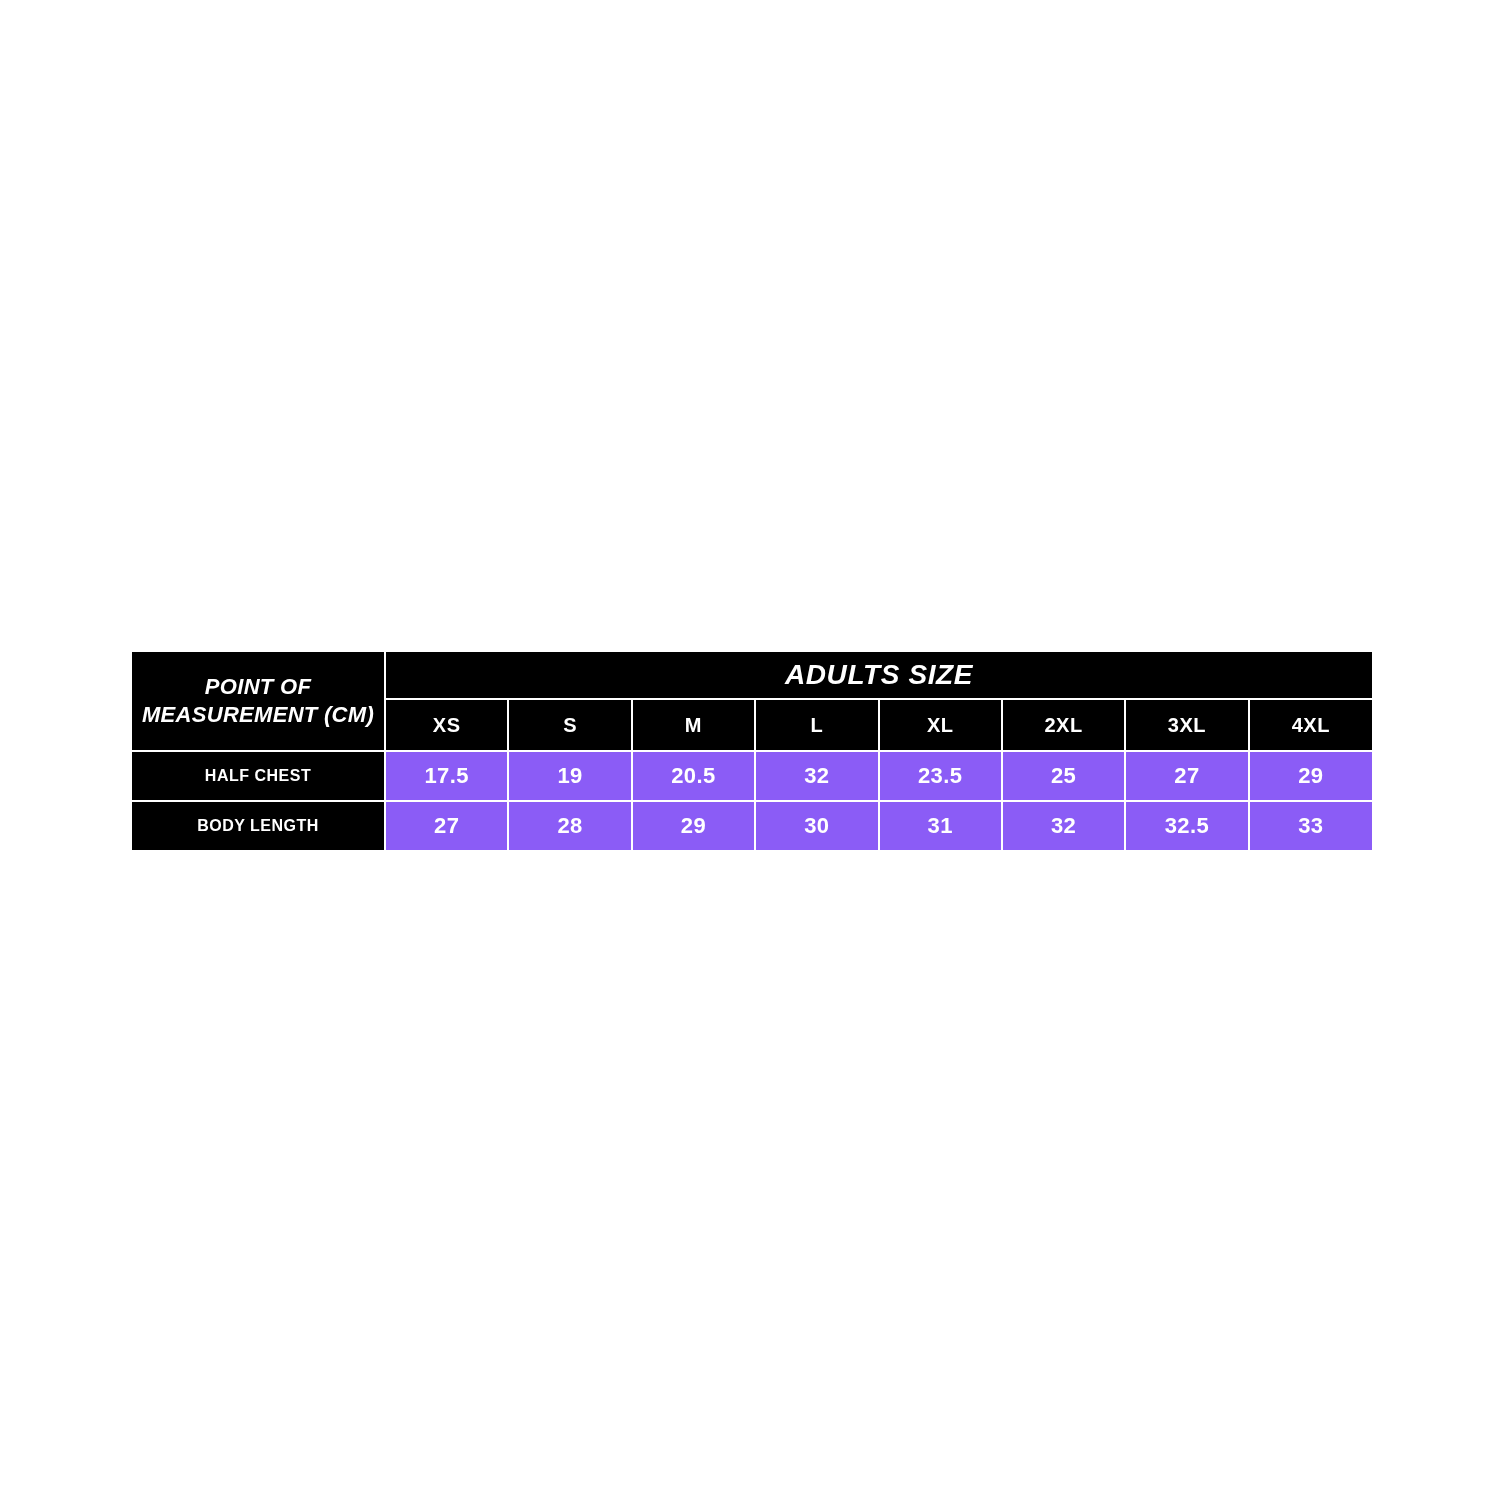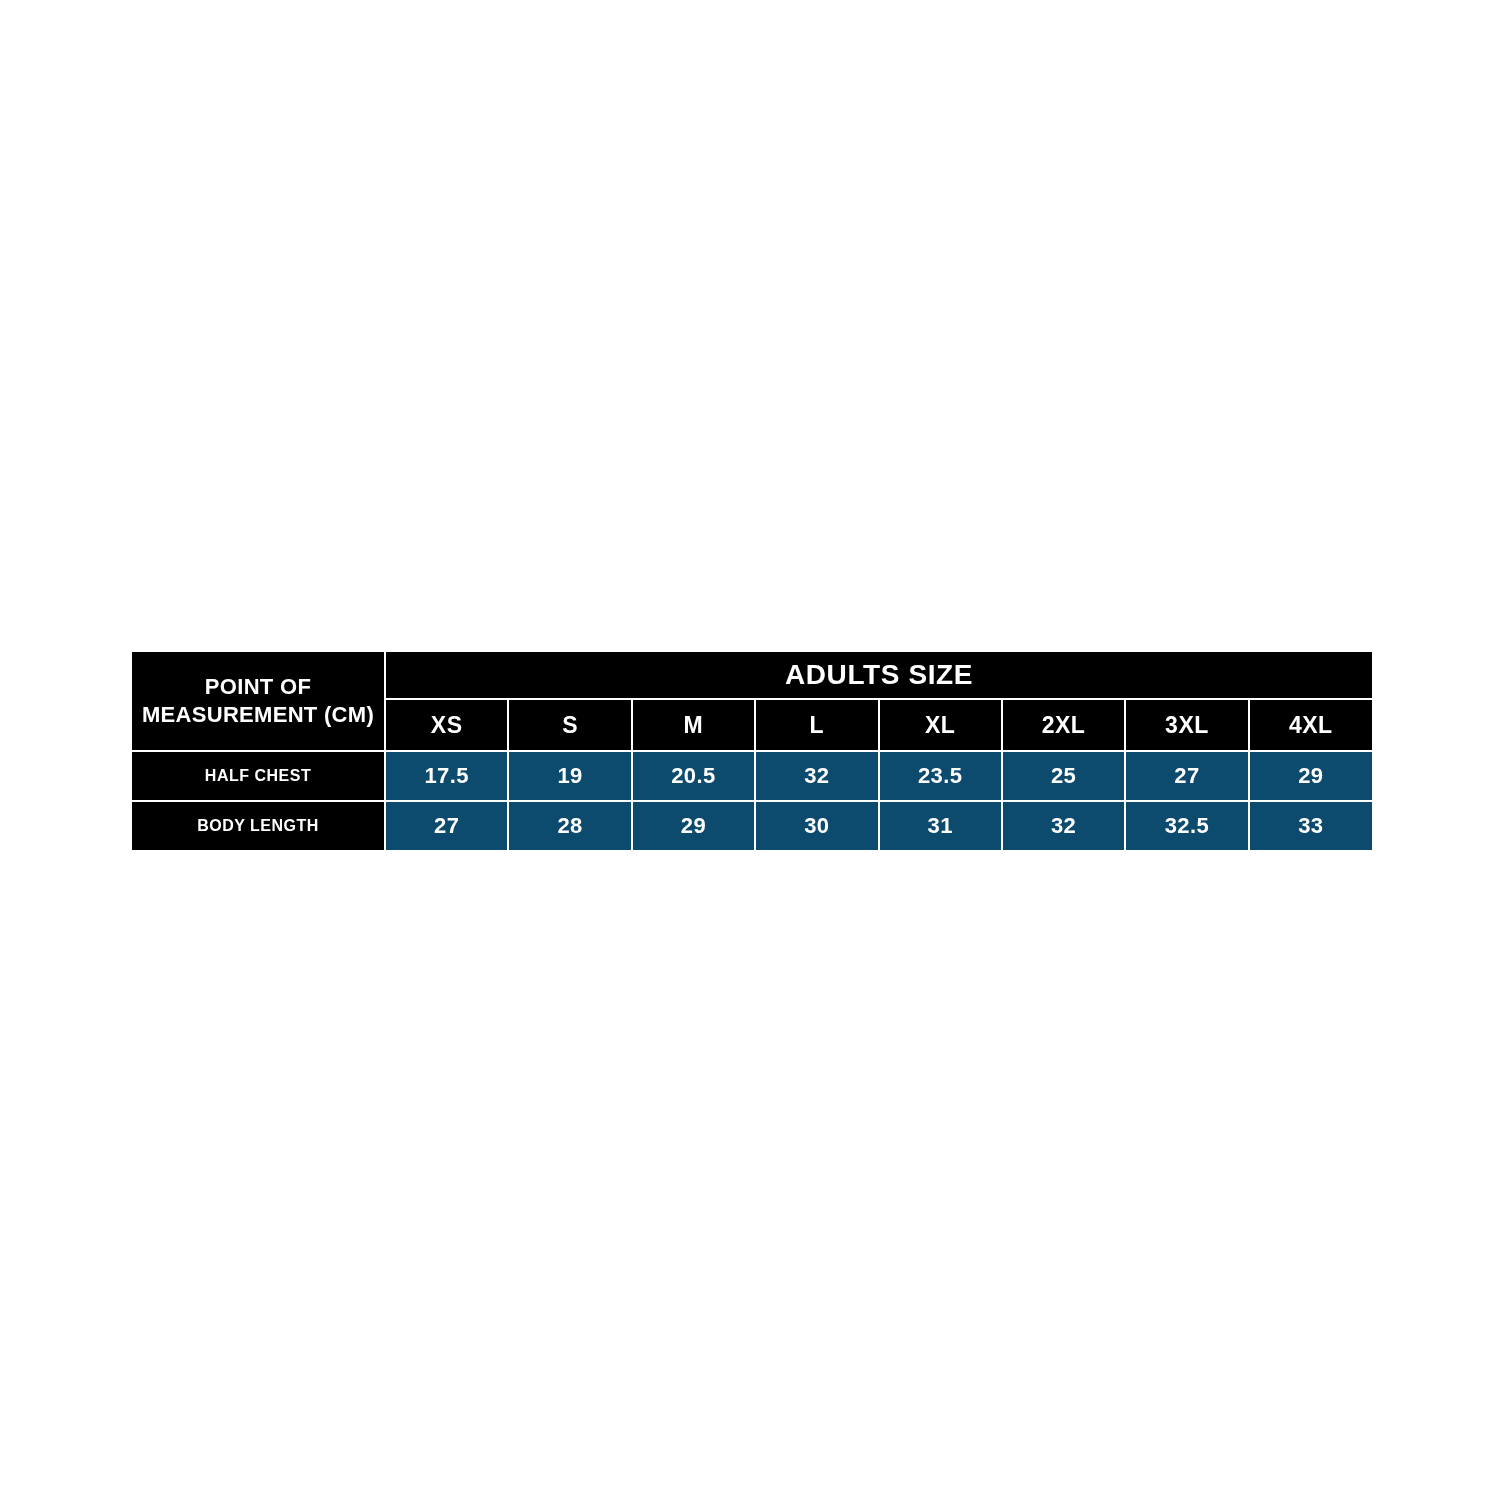--- a/index.html
+++ b/index.html
@@ -30,42 +30,42 @@
     padding: 0;
     text-align: center;
     vertical-align: middle;
     font-weight: bold;
     color: #ffffff;
   }
   .cell-black {
     background: #000000;
   }
   .cell-red {
-    background: #0c4a6e;
+    background: #8b5cf6;
   }
   .corner-cell {
     width: 252px;
     height: 96px;
     font-size: 22px;
     line-height: 1.28;
     letter-spacing: 0.3px;
     padding: 0 6px;
   }
   .corner-cell .l1, .corner-cell .l2 {
     display: block;
     white-space: nowrap;
   }
   .group-header {
     height: 46px;
     font-size: 28px;
     letter-spacing: 0.6px;
   }
   .size-header {
     height: 50px;
-    font-size: 23px;
+    font-size: 20px;
     letter-spacing: 0.5px;
   }
   .row-label {
     height: 48px;
     font-size: 16px;
     letter-spacing: 0.5px;
   }
   .value-cell {
     height: 48px;
     font-size: 22px;
@@ -74,20 +74,21 @@
   .col-size { width: 123.5px; }
   
   table.chart tr > td:first-child {
     border-left: none;
   }
   table.chart tr > td:last-child {
     border-right: none;
   }
   table.chart tr:first-child > td {
     border-top: none;
+    font-style: italic;
   }
   table.chart tr:last-child > td {
     border-bottom: none;
     text-align: center;
   }
 </style>
 </head>
 <body>
 
 <div id="size-chart">

